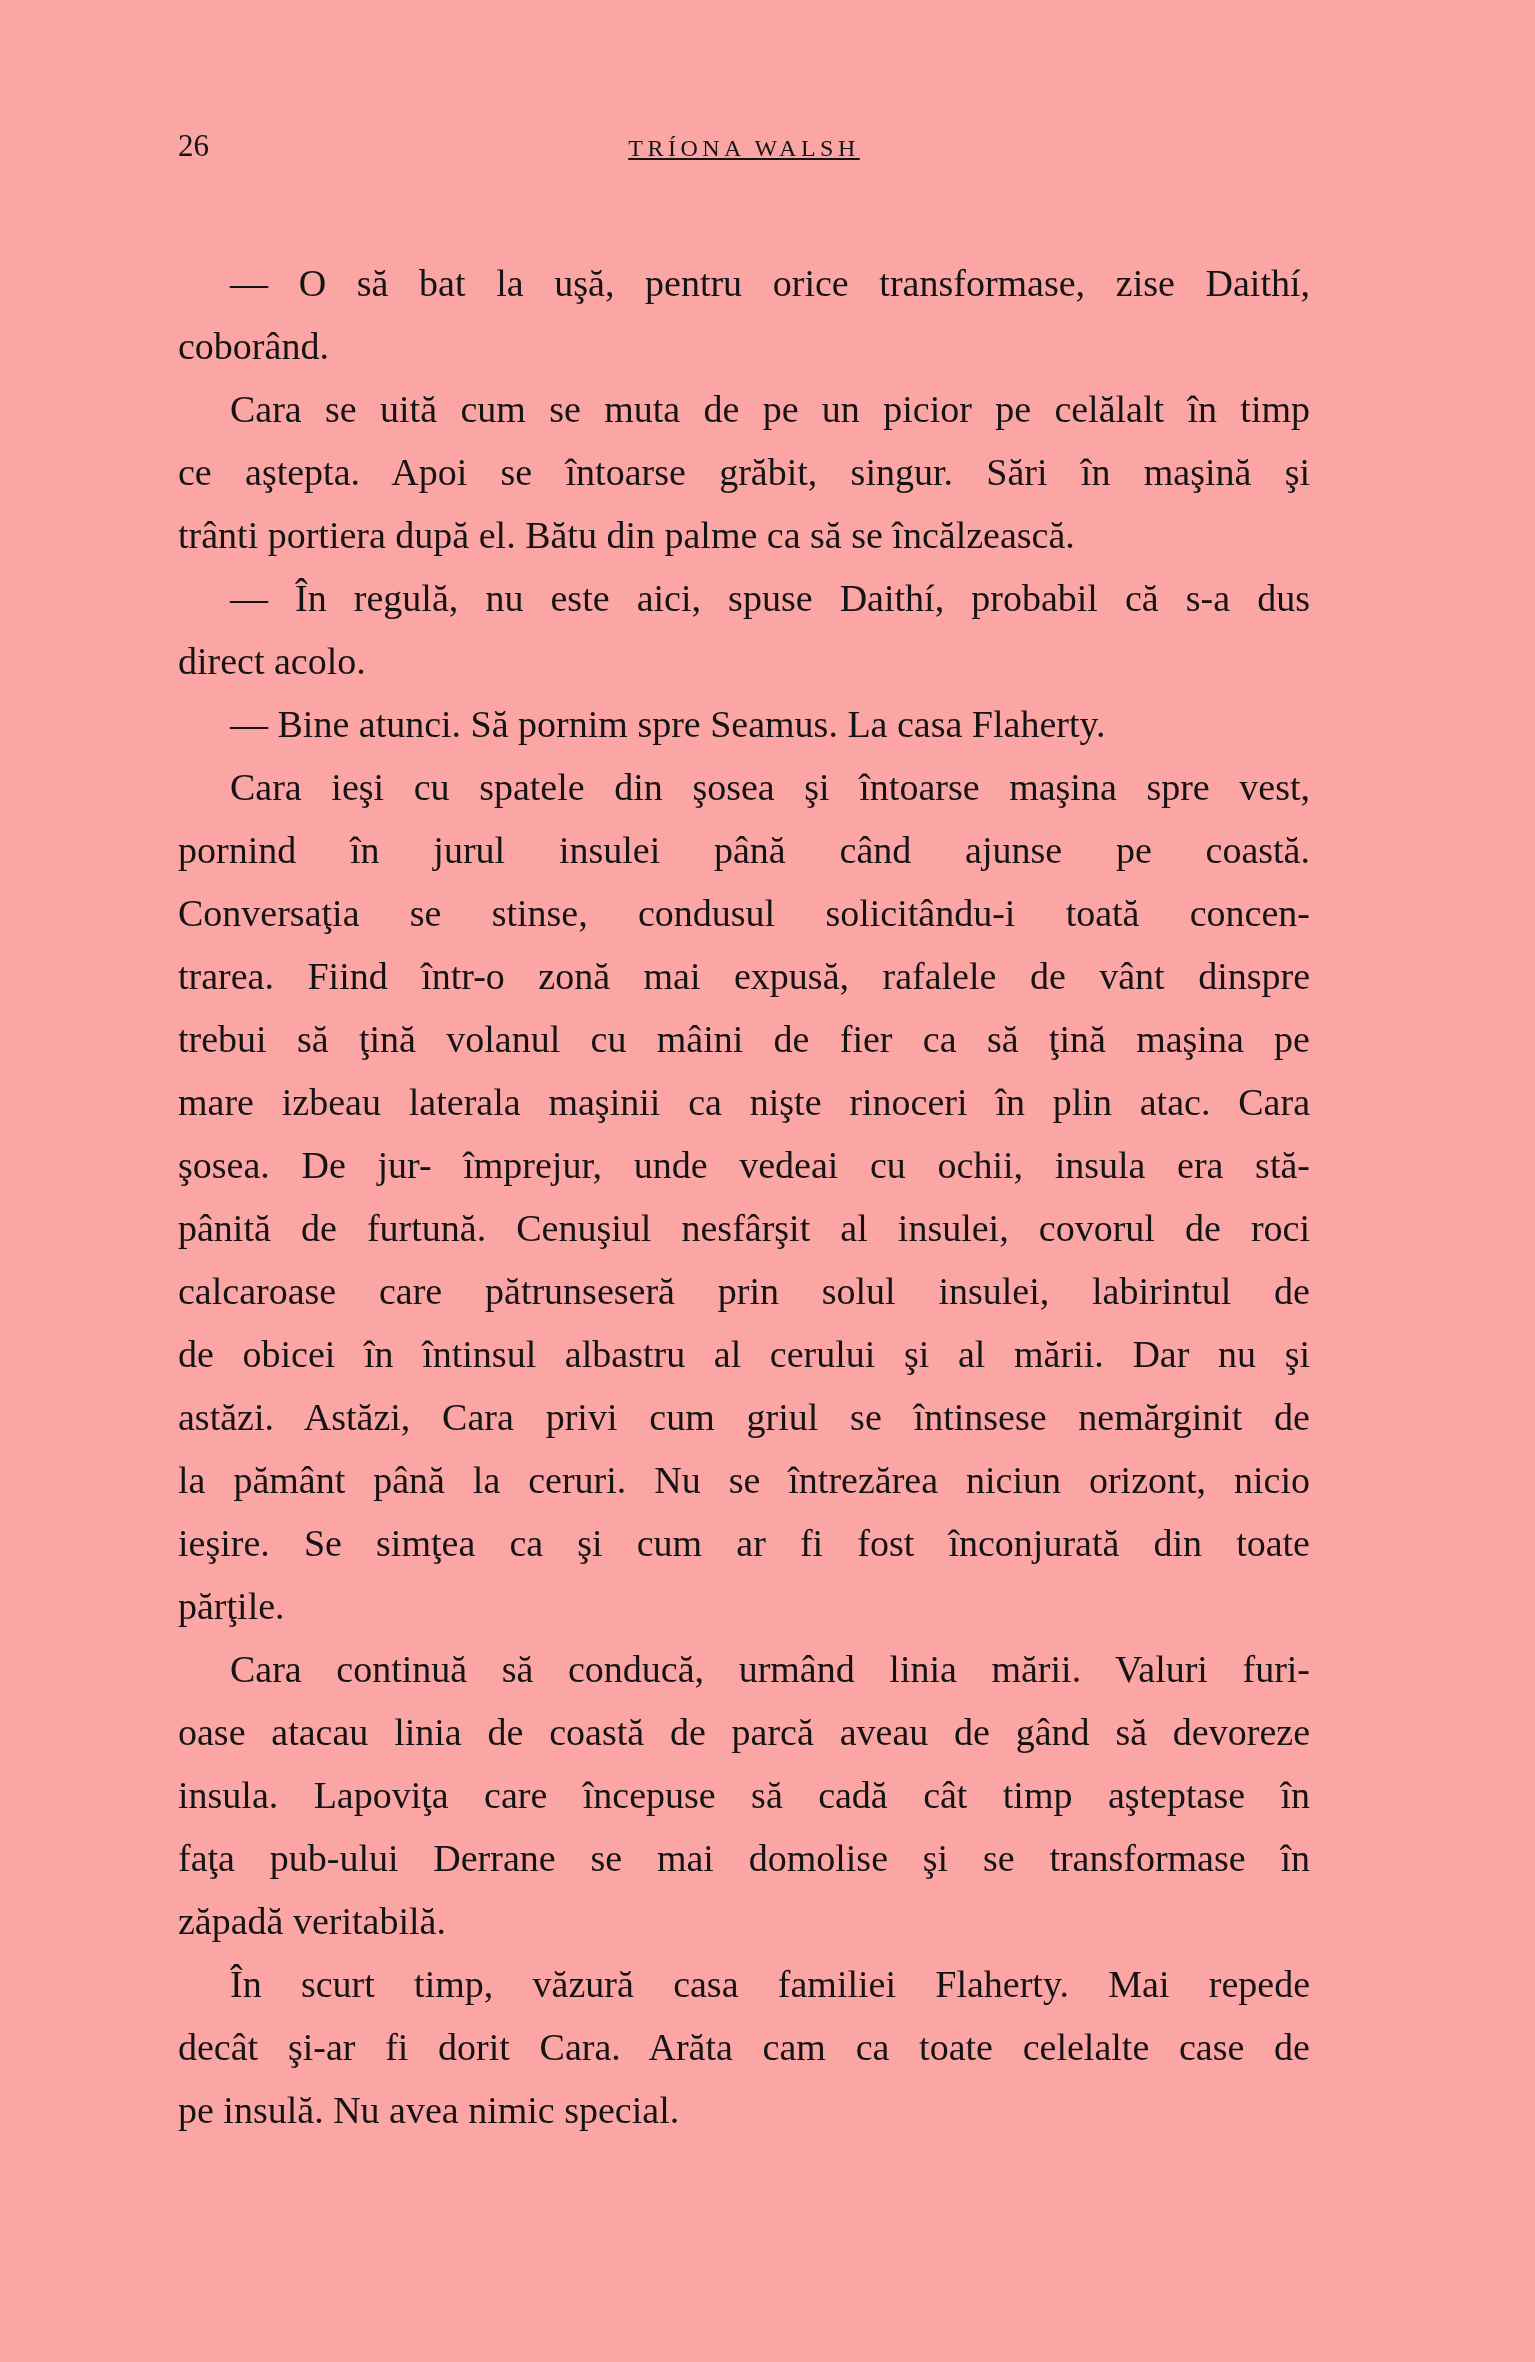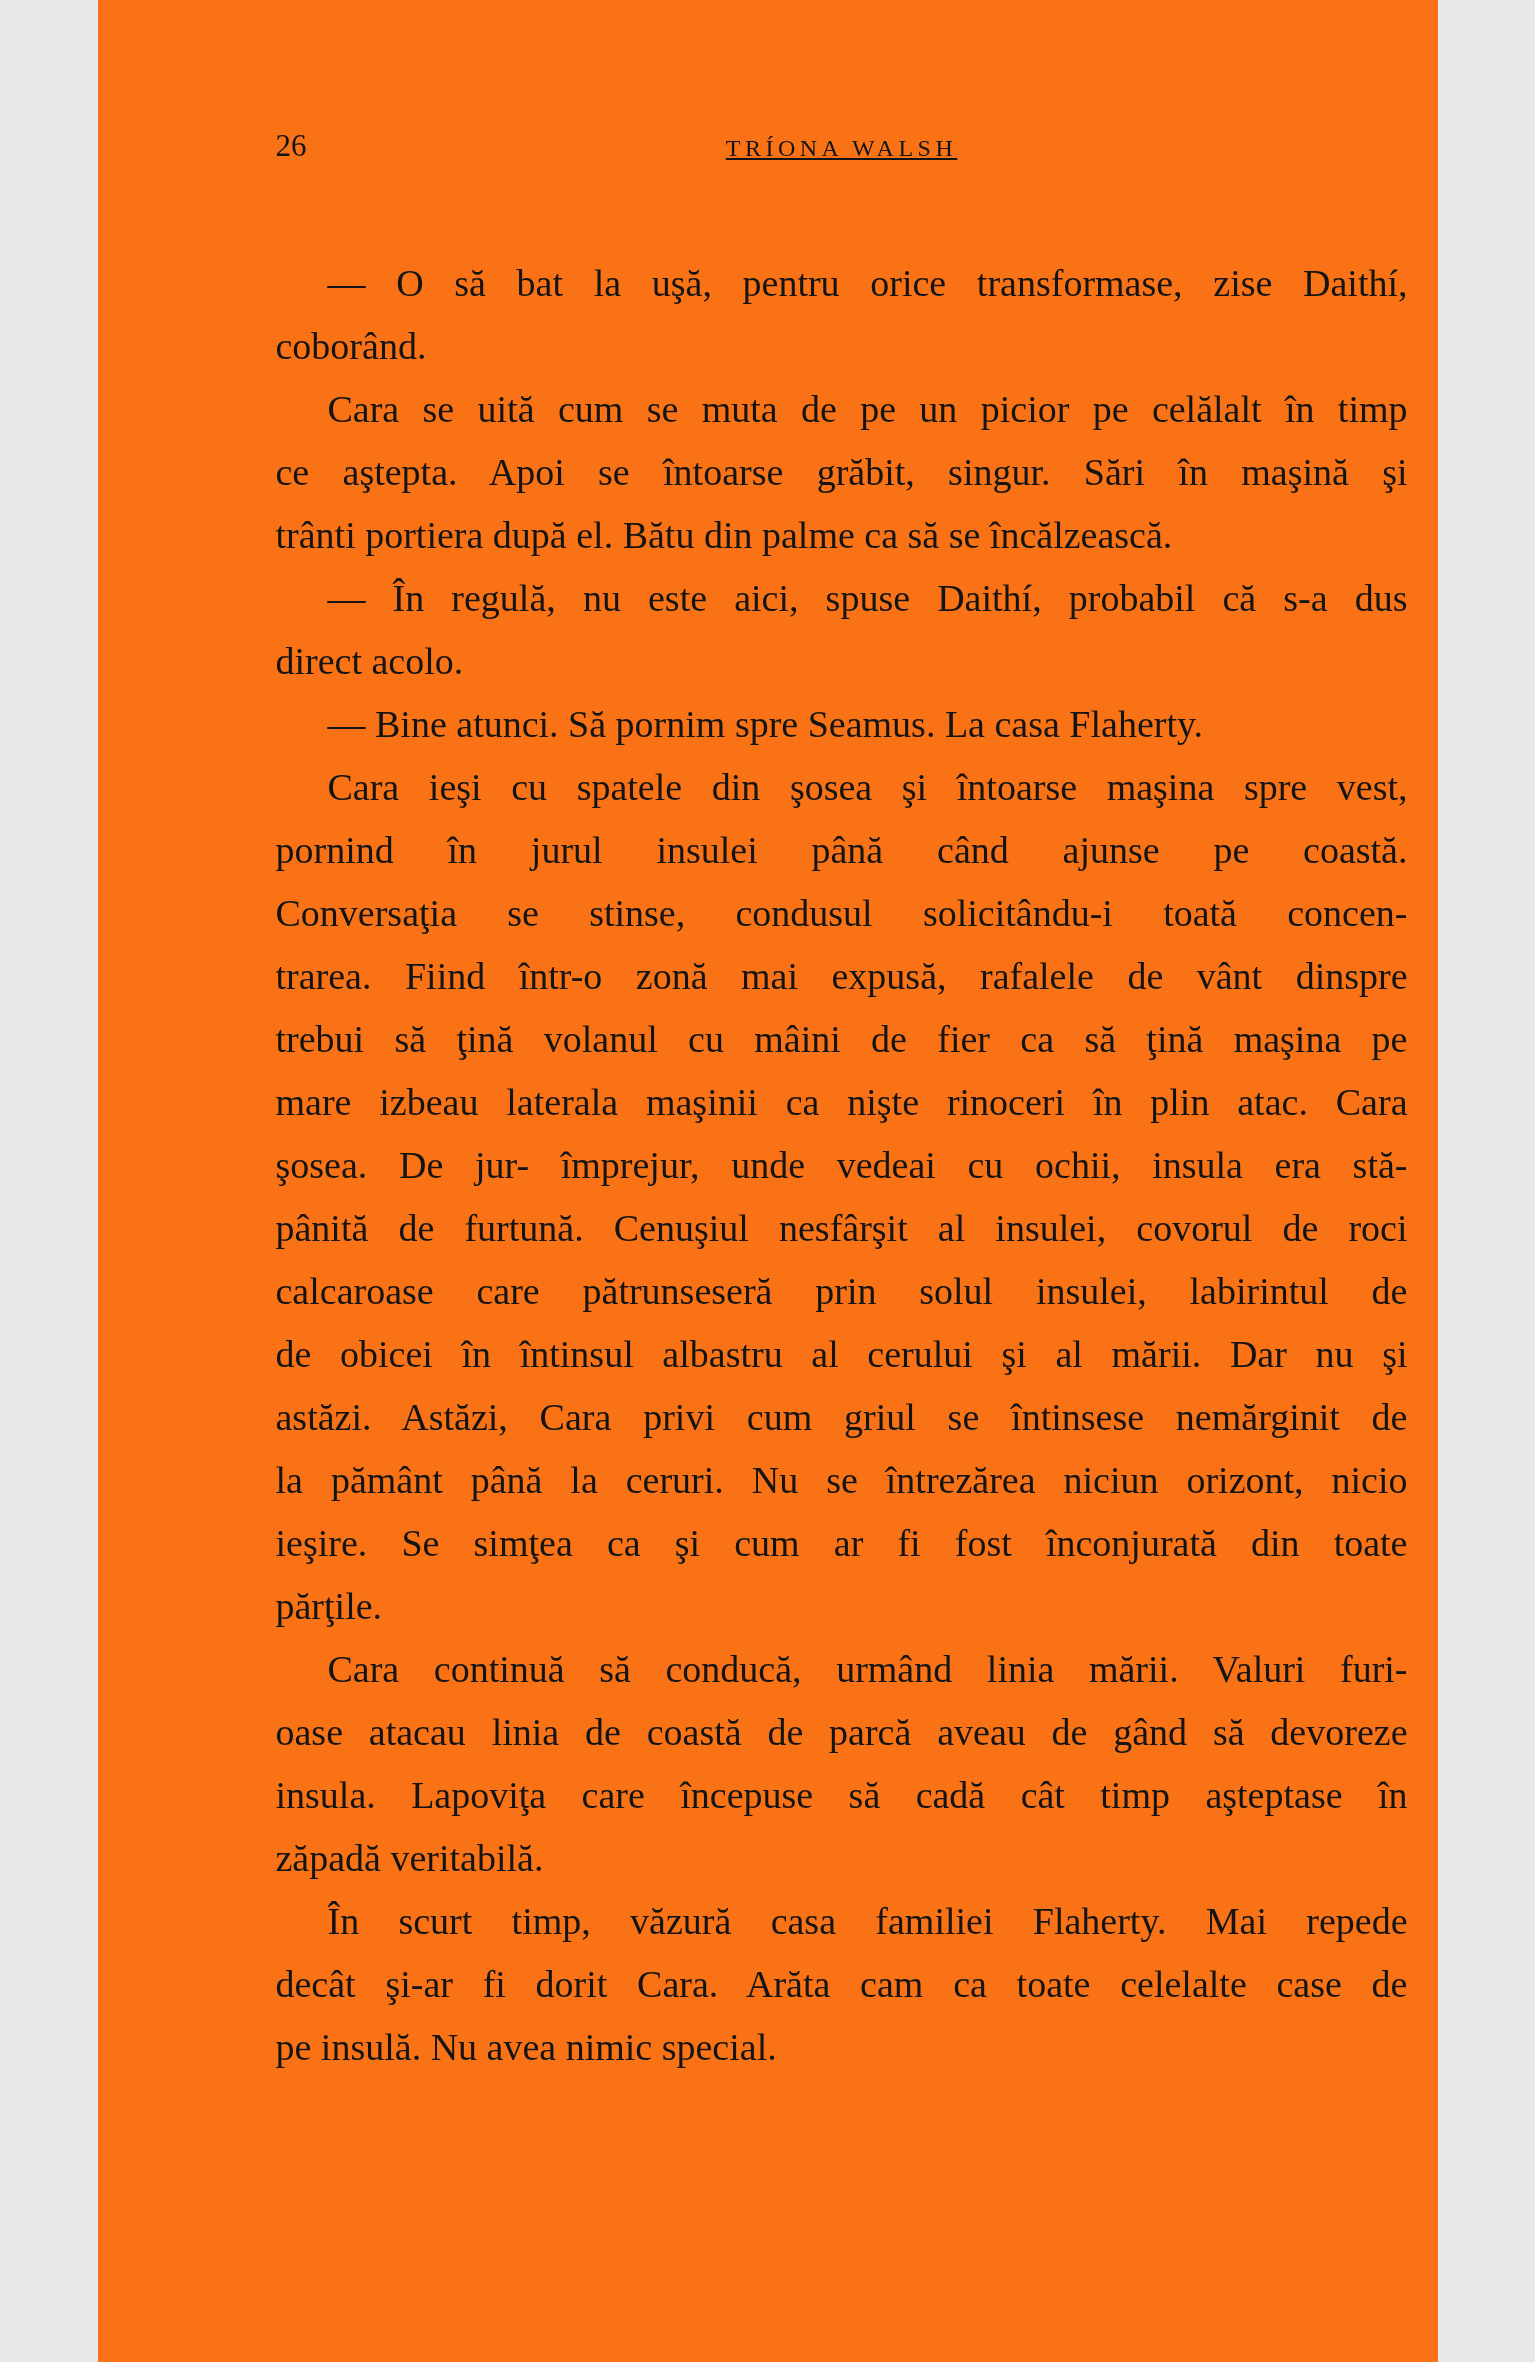--- a/index.html
+++ b/index.html
@@ -2,24 +2,24 @@
 <html><head>
 <meta charset="utf-8">
 <style>
   html, body {
     margin: 0;
     padding: 0;
     background: #e8e8e8;
   }
   .page {
     position: relative;
-    width: 1340px;
+    width: 1535px;
     height: 2362px;
     margin: 0 auto;
-    background: #f97316;
+    background: #fca5a5;
     color: #141414;
     font-family: "Liberation Serif", "DejaVu Serif", serif;
     overflow: hidden;
   }
   .header {
     position: absolute;
     top: 126px;
     left: 178px;
     width: 1132px;
     height: 44px;
@@ -105,20 +105,21 @@
         <div class="line">de obicei în întinsul albastru al cerului şi al mării. Dar nu şi</div>
         <div class="line">astăzi. Astăzi, Cara privi cum griul se întinsese nemărginit de</div>
         <div class="line">la pământ până la ceruri. Nu se întrezărea niciun orizont, nicio</div>
         <div class="line">ieşire. Se simţea ca şi cum ar fi fost înconjurată din toate</div>
         <div class="line last">părţile.</div>
       </div>
       <div class="para">
         <div class="line first">Cara continuă să conducă, urmând linia mării. Valuri furi-</div>
         <div class="line">oase atacau linia de coastă de parcă aveau de gând să devoreze</div>
         <div class="line">insula. Lapoviţa care începuse să cadă cât timp aşteptase în</div>
+        <div class="line">faţa pub-ului Derrane se mai domolise şi se transformase în</div>
         <div class="line last">zăpadă veritabilă.</div>
       </div>
       <div class="para">
         <div class="line first">În scurt timp, văzură casa familiei Flaherty. Mai repede</div>
         <div class="line">decât şi-ar fi dorit Cara. Arăta cam ca toate celelalte case de</div>
         <div class="line last">pe insulă. Nu avea nimic special.</div>
       </div>
     </div>
 </div>
 

